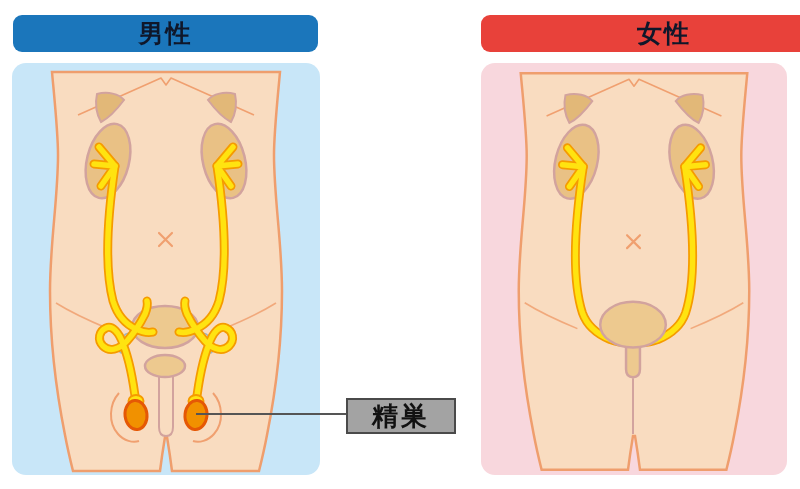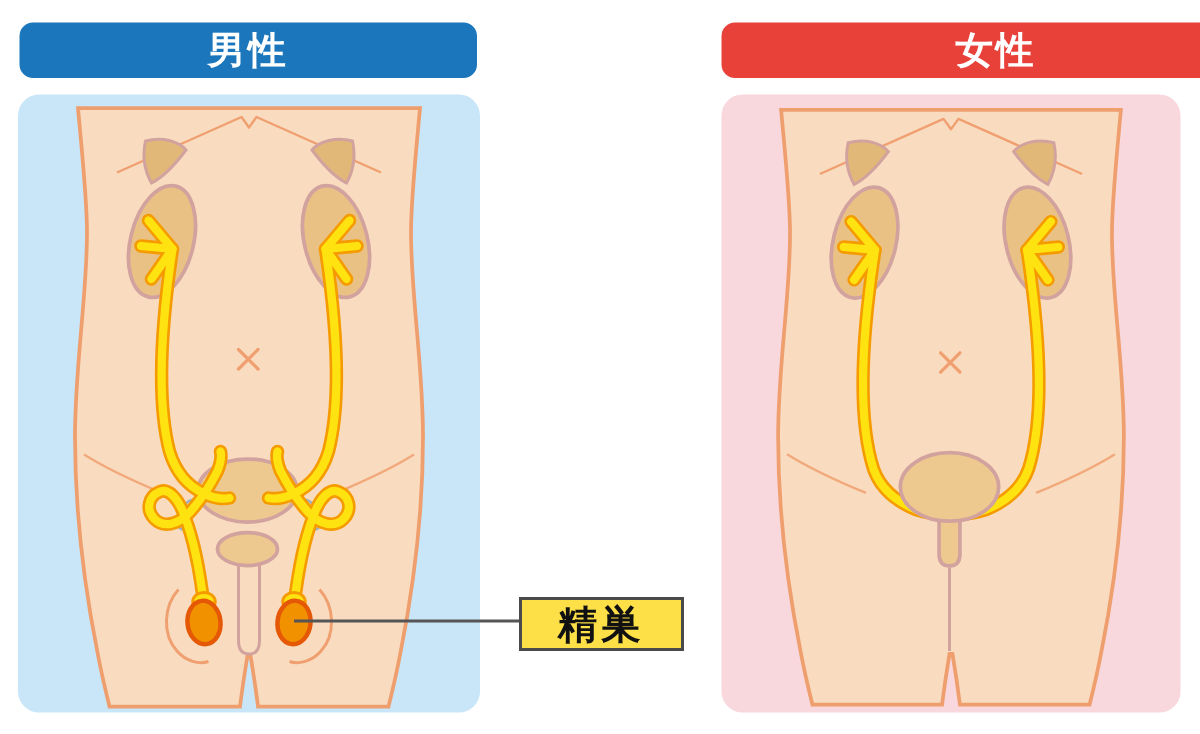--- a/index.html
+++ b/index.html
@@ -3,36 +3,36 @@
 <meta charset="utf-8">
 <style>
   html,body{margin:0;padding:0;}
   body{
     width:800px;height:489px;position:relative;background:#ffffff;
     font-family:"Liberation Sans","DejaVu Sans",sans-serif;overflow:hidden;
   }
   .header{
     position:absolute;top:15px;height:37px;border-radius:9px;
     display:flex;align-items:center;justify-content:center;
-    color:#ffffff;font-size:25px;font-weight:bold;letter-spacing:2px;
+    color:#0f172a;font-size:25px;font-weight:bold;letter-spacing:2px;
   }
   .header-male{left:13px;width:305px;}
   .header-female{left:481px;width:366px;}
   .panel{
     position:absolute;top:63px;height:412px;border-radius:14px;overflow:hidden;
   }
   .panel-male{left:12px;width:308px;}
   .panel-female{left:481px;width:306px;}
   .panel svg{position:absolute;left:0;top:0;width:100%;height:100%;display:block;}
   .leader-line{
     position:absolute;left:196px;top:413px;width:150px;height:2px;background:#555555;
   }
   .label-box{
     position:absolute;left:346px;top:398px;width:110px;height:36px;
-    background:#fde047;border:2px solid #4a4a4a;box-sizing:border-box;
+    background:#a3a3a3;border:2px solid #4a4a4a;box-sizing:border-box;
     display:flex;align-items:center;justify-content:center;
     font-size:26px;font-weight:bold;color:#111111;letter-spacing:3px;
   }
 </style>
 </head>
 <body>
 
 <div class="header header-male" style="background: rgb(27, 118, 187);">男性</div>
 
 <div class="header header-female" style="background: rgb(232, 65, 58);">女性</div>

